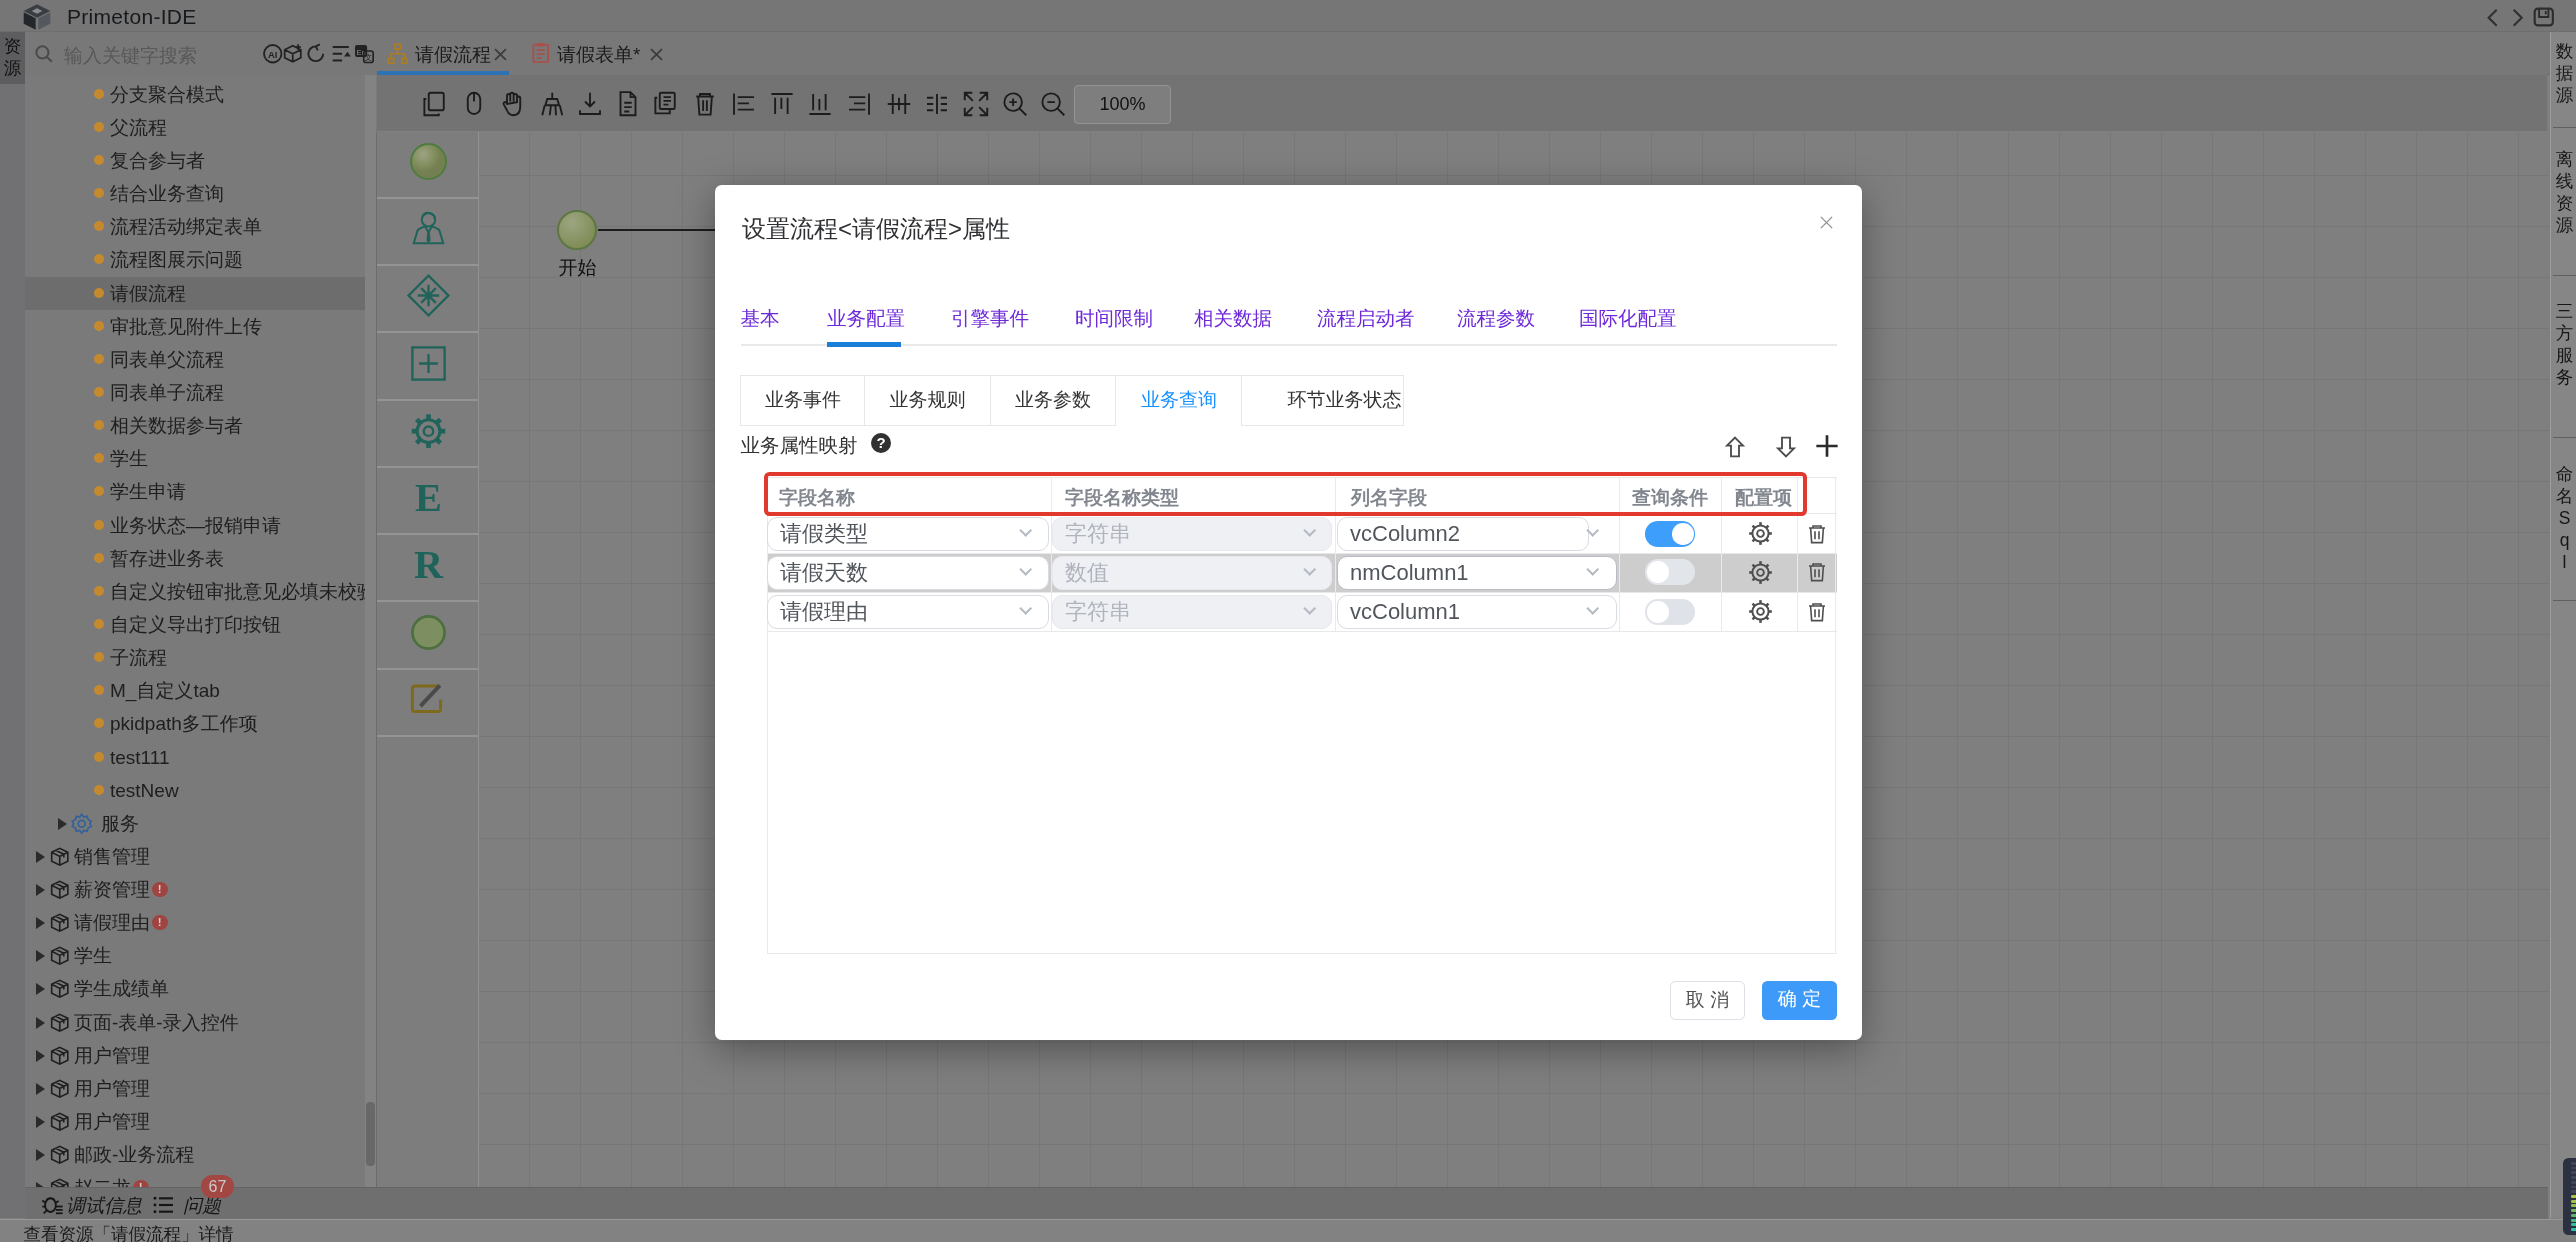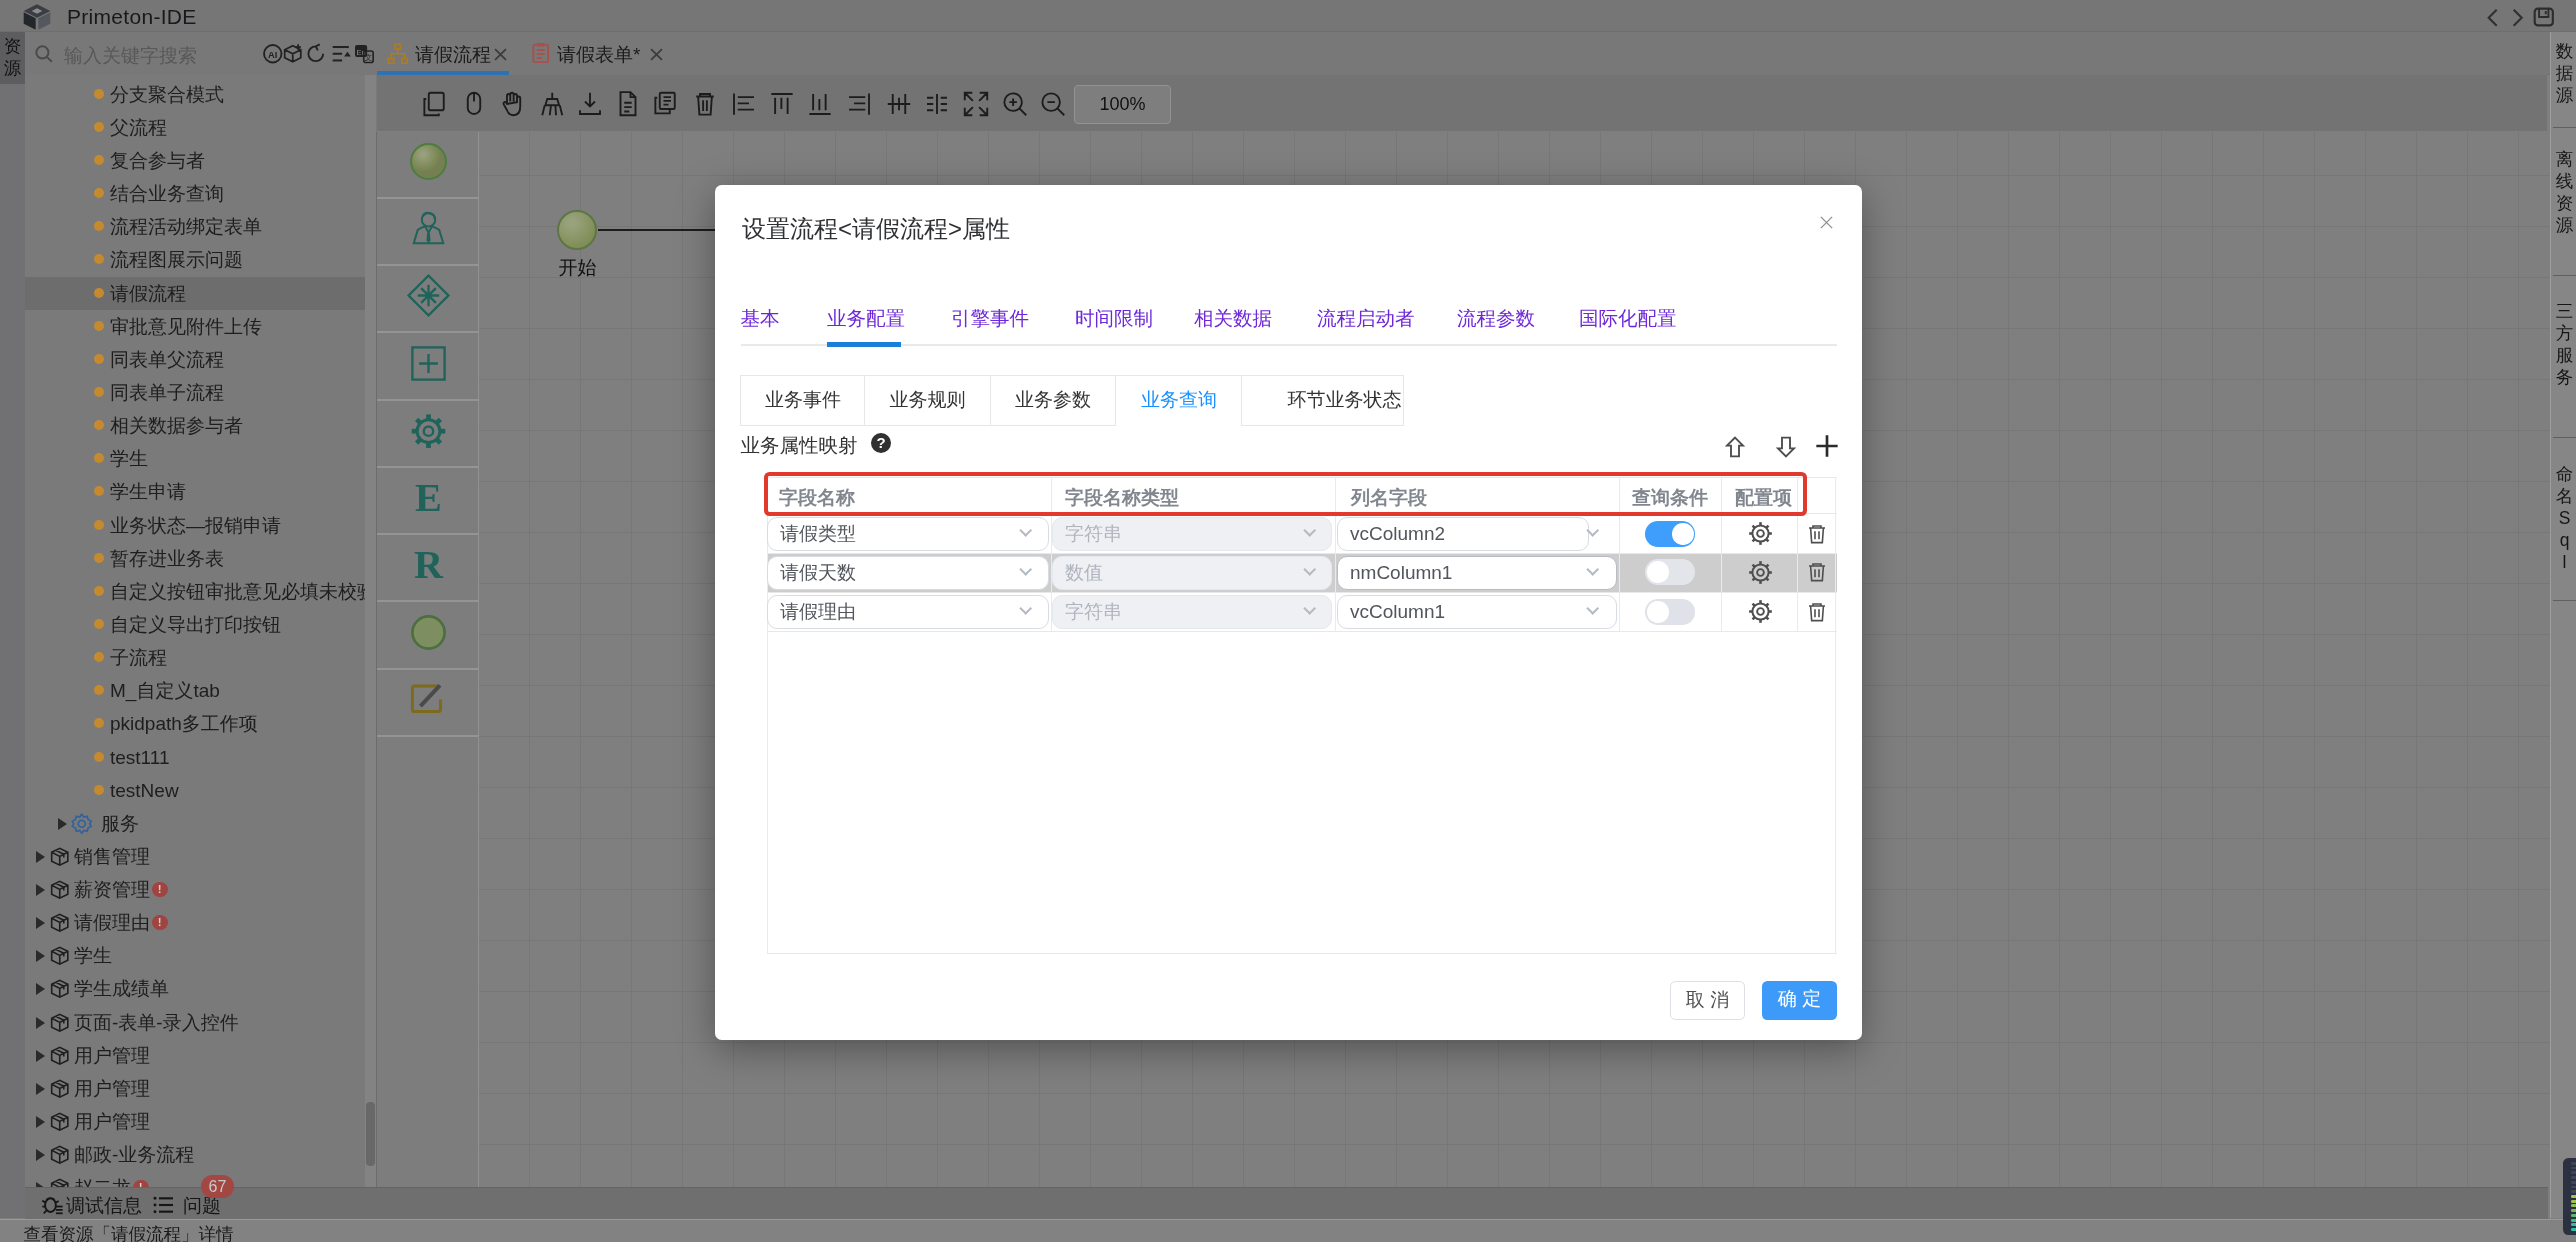--- a/index.html
+++ b/index.html
@@ -39,35 +39,35 @@
       linear-gradient(to bottom, #777777 1.3px, transparent 1.3px);
     background-size:51px 51px; background-position:50px 43px; background-color:#7f7f7f; }
   #startnode { left:557px; top:210px; width:40px; height:40px; border-radius:50%;
      background:radial-gradient(circle at 35% 30%, #99a27c 10%, #7f8d56 75%, #74854c);
      border:2px solid #5d7643; }
   #startlbl { left:544px; top:255px; width:67px; text-align:center; font-size:19px; color:#111; }
   #edge { left:598px; top:229px; width:117px; height:2px; background:#1c1c1c; }
   #rightbar { left:2550px; top:32px; width:25.5px; height:1186px; background:#868686; border-left:1.3px solid #9e9e9e; }
   .rtxt { position:absolute; left:0; width:27px; text-align:center; font-size:17.5px; color:#161616; line-height:22px; }
   .rsep { position:absolute; left:2px; width:23px; height:0; border-top:1.3px solid #606060; }
-  #debugbar { left:25px; top:1187px; width:2523px; height:32px; background:#6f6f6f; border-top:1.3px solid #646464; color:#161616; font-size:19px; }
+  #debugbar { left:25px; top:1187px; width:2523px; height:32px; background:#6f6f6f; border-top:1.3px solid #646464; color:#161616; font-size:19px;font-style:italic; }
   #statusbar { left:0; top:1219px; width:2576px; height:24px; background:#828282; border-top:1.3px solid #9a9a9a; color:#1a1a1a; font-size:17.5px; }
   #termicon { left:2563px; top:1158px; width:20px; height:77px; background:#2b3140; border-radius:5.4px; z-index:6; }
   #modal { left:715px; top:185px; width:1147px; height:855px; background:#ffffff; border-radius:6.7px;
      box-shadow:0 9.4px 38px rgba(0,0,0,.35); color:#303133; z-index:10; }
   #mclose { position:absolute; left:1104px; top:30px; width:15px; height:15px; }
   #mtitle { position:absolute; left:27px; top:28px; font-size:24px; color:#2f3033; }
   .mtab { position:absolute; top:122px; height:23px; line-height:23px; font-size:19.5px; color:#6d28d9; white-space:nowrap; }
   #mtabline { position:absolute; left:25.5px; top:159px; width:1096px; height:2px; background:#e9e9e9; }
   #mtabul { position:absolute; left:112px; top:157px; width:74px; height:4.7px; background:#1a7fd9; }
   .stab { position:absolute; top:190px; height:51px; line-height:48px; text-align:center; font-size:19px; color:#333;
       border:1.3px solid #e7e7e7; background:#fff; }
   #maptitle { position:absolute; left:25.5px; top:247px; font-size:19.5px; color:#333; }
   .hdr { position:absolute; top:300px; font-weight:bold; font-size:19px; color:#82878f; }
-  .sel { position:absolute; width:282px; height:34px; border:1.3px solid #d7dbe2; border-radius:10px; background:#fff; font-size:19px; color:#51555c;
+  .sel { position:absolute; width:282px; height:34px; border:1.3px solid #d7dbe2; border-radius:10px; background:#fff; font-size:22px; color:#51555c;
      line-height:31px; padding-left:12px; white-space:nowrap; }
   .sel.dis { background:#eef0f4; border-color:#e6e8ee; color:#b0b4be; }
   .chev { position:absolute; width:9.4px; height:9.4px; border-right:2px solid #b4bac2; border-bottom:2px solid #b4bac2;
      transform:rotate(45deg); }
   .toggle { position:absolute; left:930px; width:50px; height:25.5px; border-radius:12.8px; }
   .knob { position:absolute; top:2px; width:21.5px; height:21.5px; border-radius:50%; background:#fff; }
   .hline { position:absolute; left:52px; width:1070px; height:1.3px; background:#e8e8e8; }
   .vline { position:absolute; width:1.3px; background:#eaeaea; top:292px; height:154px; }
   #redrect { left:764px; top:472px; width:1043px; height:44px; border:4.7px solid #e2392e; border-radius:5.4px; z-index:30; }
   .btn { position:absolute; top:796px; width:75px; height:39px; border-radius:5.4px; font-size:19px; text-align:center; line-height:36px; }

